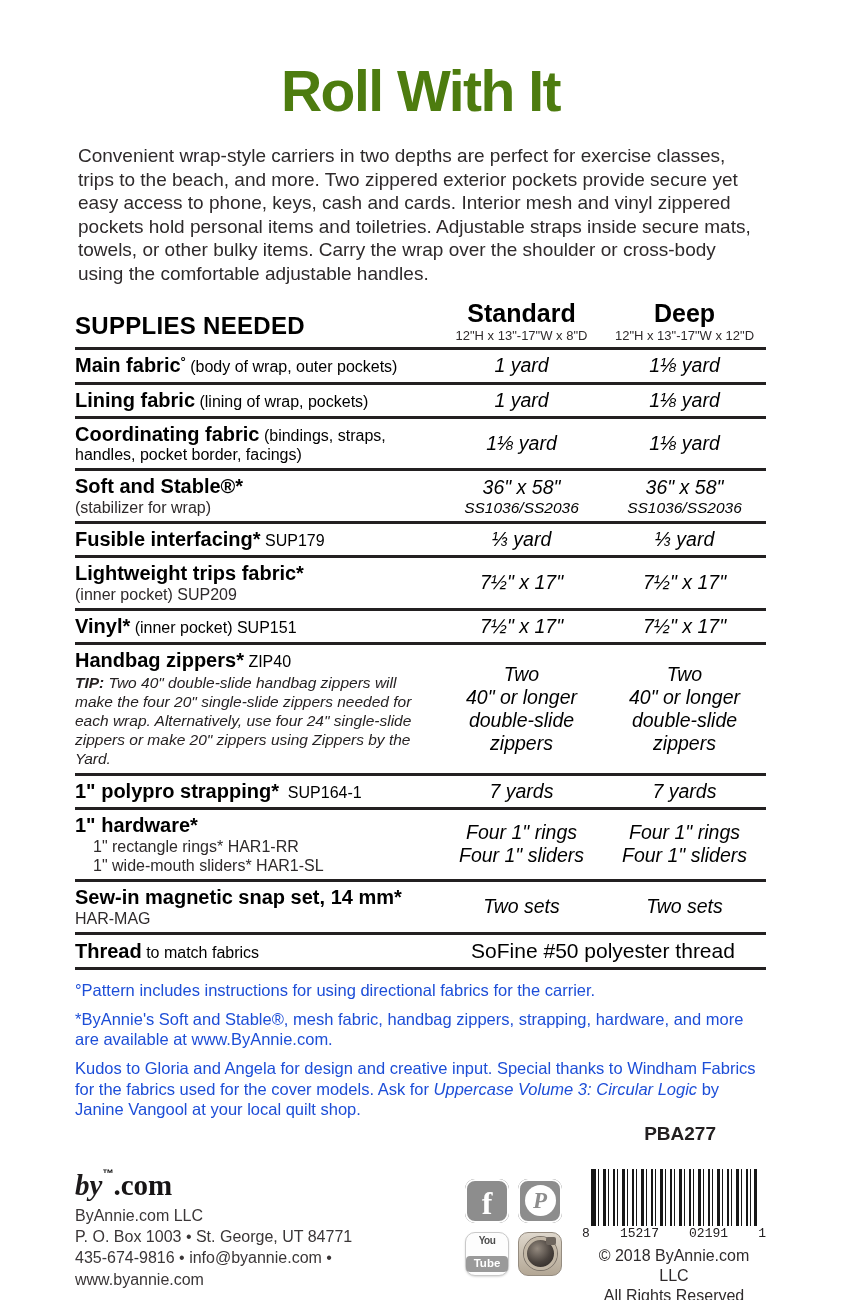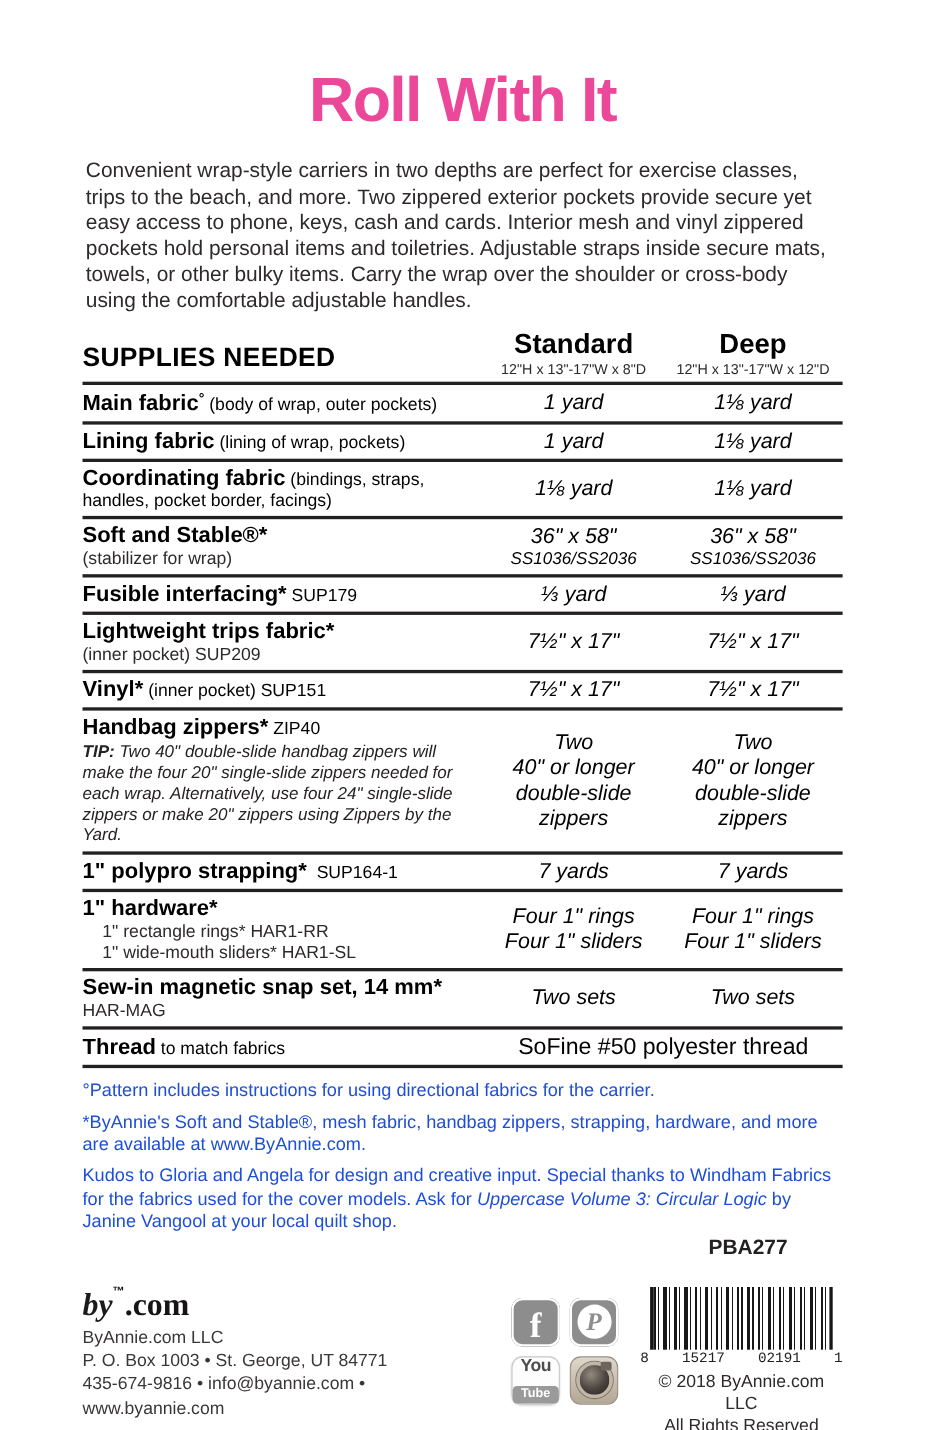--- a/index.html
+++ b/index.html
@@ -6,21 +6,21 @@
   .sheet{
     width:841px;height:1300px;margin:0 auto;background:#ffffff;
     color:#29252
 
 6;font-family:"Liberation Sans","DejaVu Sans",sans-serif;
     position:relative;overflow:hidden;box-sizing:border-box;
   }
   
   .title{
     margin:58px 0 0 0;text-align:center;
-    font-size:57px;font-weight:800;letter-spacing:-1.5px;color:#ec4899;
+    font-size:57px;font-weight:800;letter-spacing:-1.5px;color:#4d7c0f;
   }
   .intro{
     margin:20px 76px 0 78px;font-size:19px;line-height:1.24;color:#2e2a2b;
   }
   
   .supplies{margin:16px 75px 0 75px;}
   .sup-head{display:flex;align-items:flex-end;padding-bottom:4px;}
   .sup-title{flex:1;font-size:24px;font-weight:800;letter-spacing:.3px;padding-bottom:3px;}
   .colhead{width:163px;text-align:center;}
   .colhead .cl{font-size:25px;font-weight:700;line-height:1.0;}
@@ -52,21 +52,21 @@
   .logo .com{font-family:"Liberation Serif","DejaVu Serif",serif;font-size:29px;font-weight:700;color:#171415;}
   .addr{font-size:16px;line-height:1.33;margin-top:3px;color:#3a3637;}
   .f-social{display:grid;grid-template-columns:44px 44px;grid-gap:9px;gap:9px;margin-top:34px;margin-left:2px;height:97px;}
   .sicon{width:44px;height:44px;border-radius:10px;display:flex;align-items:center;justify-content:center;box-sizing:border-box;}
   .fb{background:#8d8d8d;box-shadow:inset 0 0 0 2px #fff,inset 0 0 0 4px #8d8d8d;}
   .fb .glyph{color:#fff;font-size:32px;font-weight:700;font-family:"Liberation Serif","DejaVu Serif",serif;margin-top:6px;}
   .pin{background:#8d8d8d;box-shadow:inset 0 0 0 2px #fff,inset 0 0 0 4px #8d8d8d;}
   .pin .circle{width:31px;height:31px;background:#fff;border-radius:50%;display:flex;align-items:center;justify-content:center;}
   .pin .circle .glyph{color:#8d8d8d;font-size:23px;font-weight:800;font-style:italic;font-family:"Liberation Serif","DejaVu Serif",serif;}
   .yt{background:#fdfdfd;border:1px solid #c9c9c9;flex-direction:column;box-shadow:0 1px 2px rgba(0,0,0,.15);}
-  .yt .you{color:#4d4d4d;font-weight:800;font-size:16px;line-height:1;letter-spacing:-.5px;}
+  .yt .you{color:#4d4d4d;font-weight:800;font-size:10px;line-height:1;letter-spacing:-.5px;}
   .yt .tube{background:#9a9a9a;color:#fff;font-weight:700;font-size:11.5px;line-height:1;border-radius:4px;padding:2px 8px;margin-top:10px;}
   .ig{background:linear-gradient(180deg,#ded7cc 0%,#cfc6b8 35%,#b3a795 100%);border:1px solid #958c80;position:relative;}
   .ig .lens{width:27px;height:27px;border-radius:50%;background:radial-gradient(circle at 38% 32%,#948a7f 0%,#4a433e 55%,#262220 100%);border:3px solid #c2b7a6;box-shadow:0 0 0 1px #7d746a;}
   .ig .vf{position:absolute;top:4px;right:5px;width:10px;height:8px;background:#6e665e;border-radius:2px;}
   .f-right{flex:1;display:flex;flex-direction:column;align-items:center;margin-left:20px;margin-top:24px;}
   .bars{
     width:160px;height:57px;
     background:repeating-linear-gradient(90deg,#171717 0 2px,#fff 2px 4px,#171717 4px 5px,#fff 5px 9px,#171717 9px 12px,#fff 12px 14px,#171717 14px 15px,#fff 15px 19px);
     border-left:3px solid #171717;border-right:3px solid #171717;
   }

